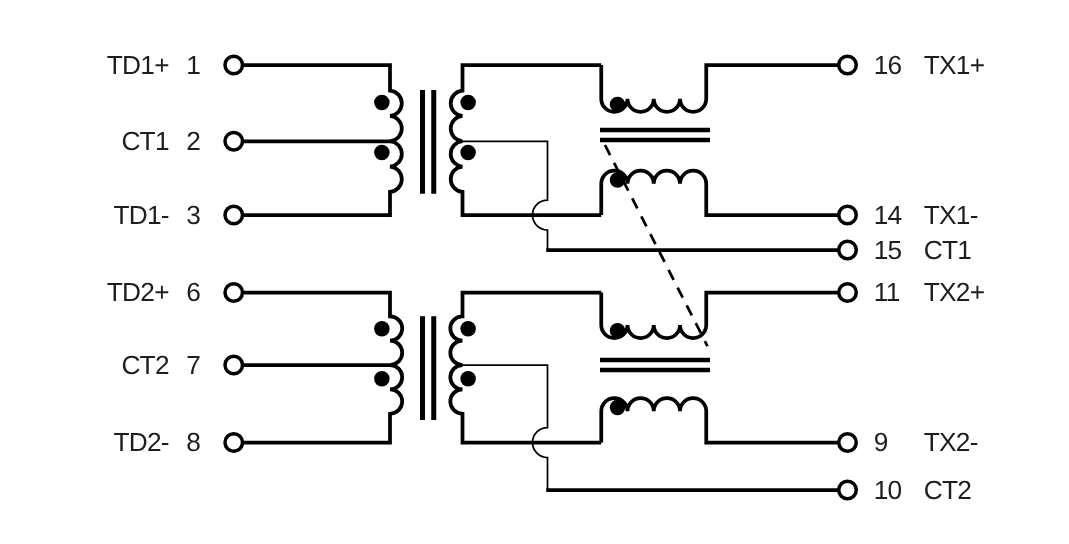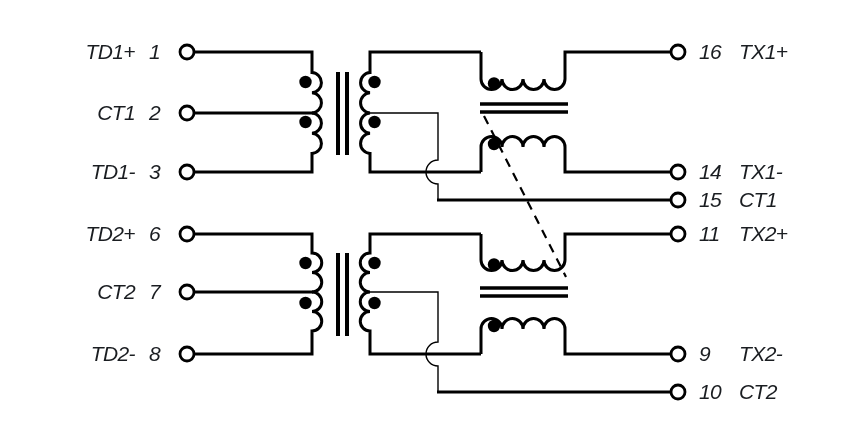--- a/index.html
+++ b/index.html
@@ -1,16 +1,16 @@
 <!DOCTYPE html>
 <html><head>
 <meta charset="utf-8">
 <style>
   html,body{margin:0;padding:0;background:#ffffff;}
-  #stage{position:relative;width:855px;height:435px;background:var(--bg,#fff);overflow:hidden;font-style:italic;}
+  #stage{position:relative;width:855px;height:435px;background:var(--bg,#fff);overflow:hidden;}
   svg{position:absolute;left:0;top:0;}
   svg path, svg line, svg circle{stroke:var(--wire,#000);fill:none;}
   svg circle.dot{fill:var(--wire,#000);stroke:none;}
   svg circle.term{fill:#ffffff;stroke-width:2.8;}
   svg text{
     font-family:"Liberation Sans", sans-serif;
     font-size:21px;
     letter-spacing:-0.6px;
     fill:var(--text,#1a1d21);
     stroke:none;

